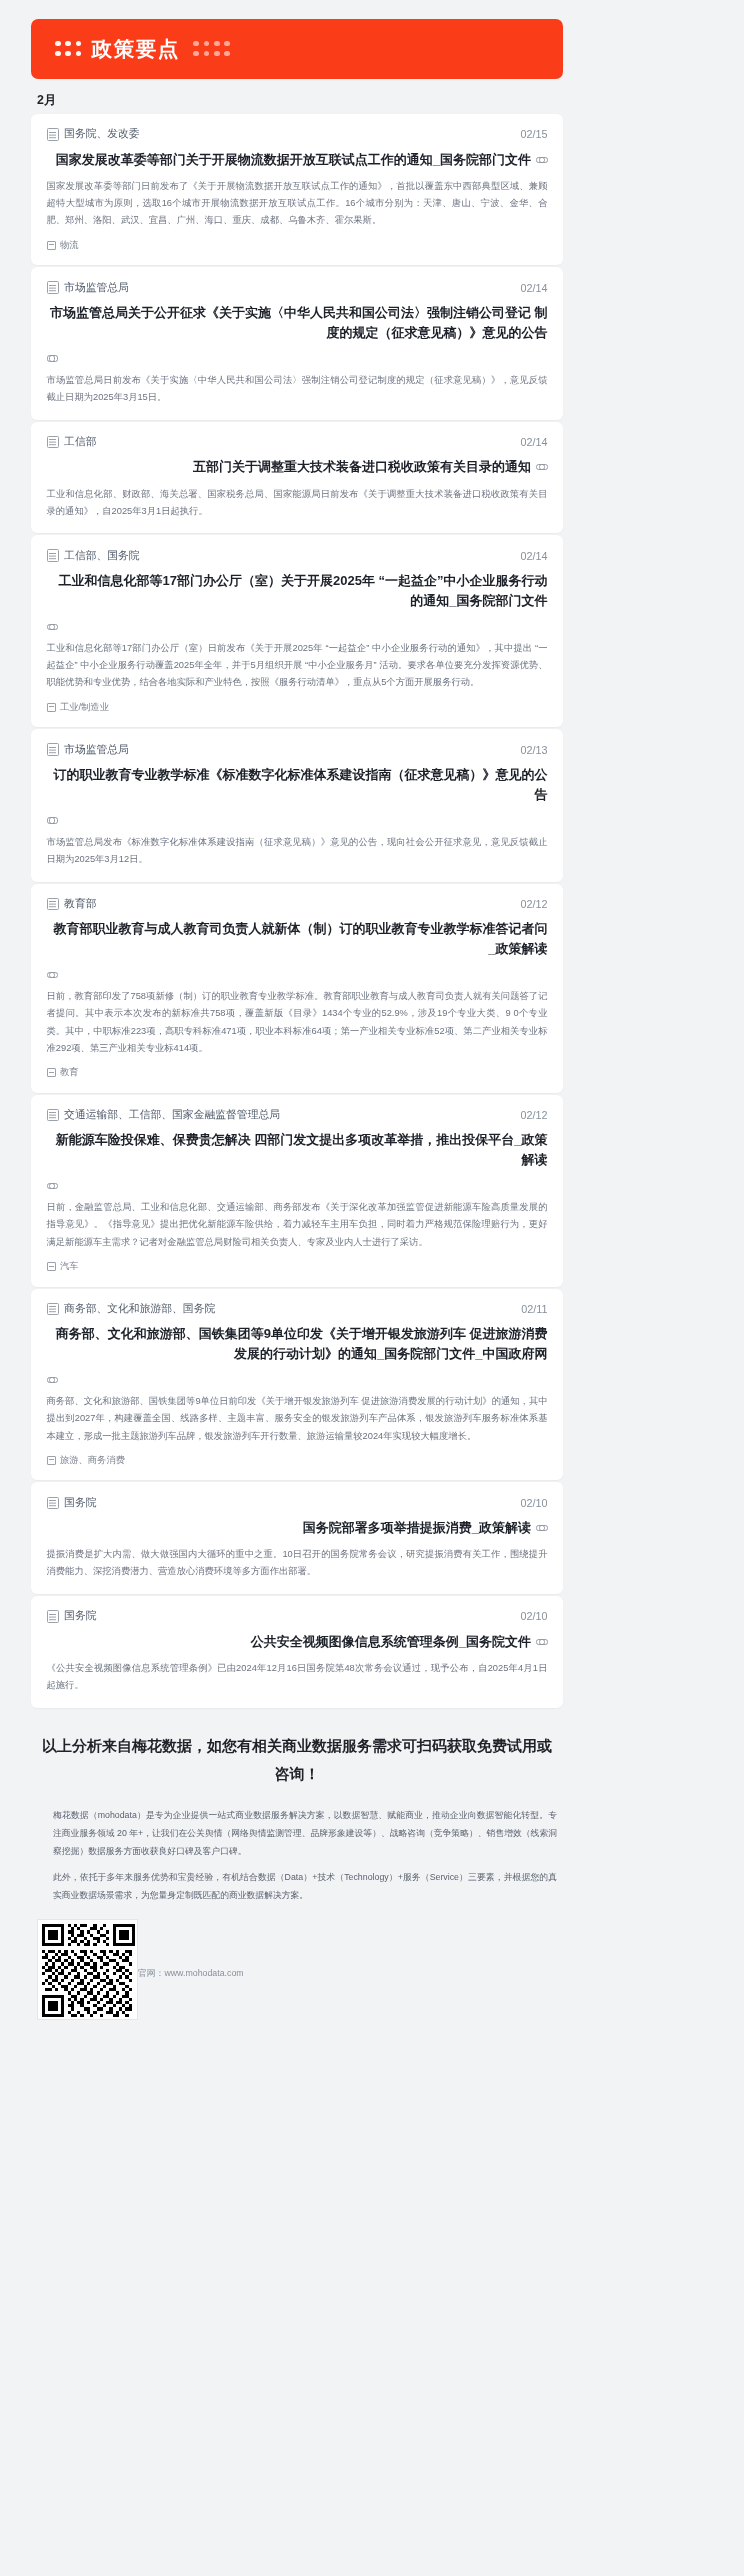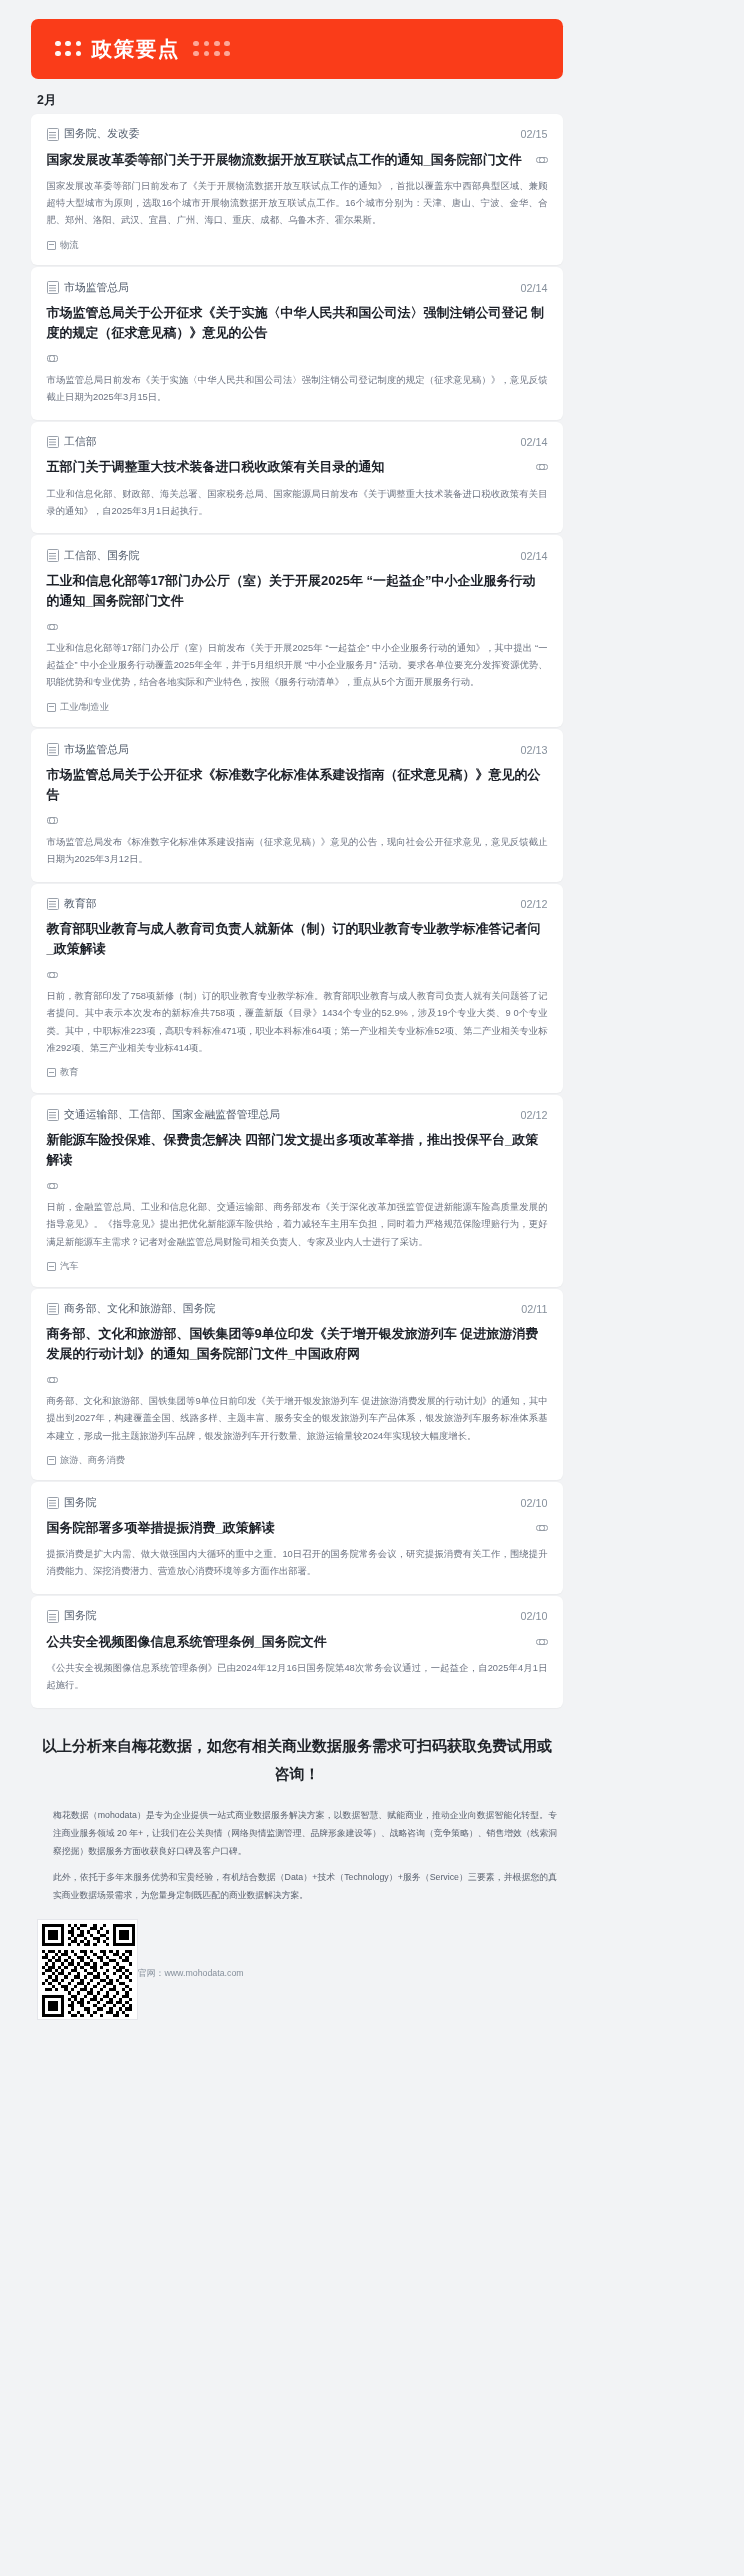--- a/index.html
+++ b/index.html
@@ -69,21 +69,21 @@
   }
   .gov-icon::before {
     content: ""; position: absolute; left: 1.5px; right: 1.5px; top: 2.6px; height: 1px;
     background: #9aa1ab; box-shadow: 0 2.6px 0 #9aa1ab, 0 5.2px 0 #9aa1ab;
   }
   .date { font-size: 10.8px; color: #86909c; }
   .card-title {
     font-size: 13px; line-height: 1.55; font-weight: bold; color: #1d2129;
     display: flex; align-items: flex-start; gap: 5.2px; flex-wrap: wrap;
   }
-  .card-title .t { flex: 1 1 auto; }
+  .card-title .t { flex: 1 1 auto; text-align: right; }
   .link-ico {
     display: inline-block; width: 11.3px; height: 11.3px; flex: 0 0 11.3px;
     margin-top: 4.1px; position: relative; opacity: .6;
   }
   .link-ico::before, .link-ico::after {
     content: ""; position: absolute; width: 6.7px; height: 4.1px;
     border: 1px solid #4e5969; border-radius: 2.6px;
   }
   .link-ico::before { left: 0; top: 3.1px; }
   .link-ico::after  { right: 0; top: 3.1px; }
@@ -232,21 +232,21 @@
 
     <div class="card">
       <div class="card-head">
         <div class="src">
           <span class="gov-icon"></span>
           <span>市场监管总局</span>
         </div>
         <div class="date">02/13</div>
       </div>
       <div class="card-title">
-        <span class="t">市场监管总局关于公开征求《标准数字化标准体系建设指南（征求意见稿）》意见的公告</span>
+        <span class="t">订的职业教育专业教学标准《标准数字化标准体系建设指南（征求意见稿）》意见的公告</span>
         <span class="link-ico"></span>
       </div>
       <div class="card-body">市场监管总局发布《标准数字化标准体系建设指南（征求意见稿）》意见的公告，现向社会公开征求意见，意见反馈截止日期为2025年3月12日。</div>
     </div>
 
     <div class="card">
       <div class="card-head">
         <div class="src">
           <span class="gov-icon"></span>
           <span>教育部</span>
@@ -328,21 +328,21 @@
         <div class="src">
           <span class="gov-icon"></span>
           <span>国务院</span>
         </div>
         <div class="date">02/10</div>
       </div>
       <div class="card-title">
         <span class="t">公共安全视频图像信息系统管理条例_国务院文件</span>
         <span class="link-ico"></span>
       </div>
-      <div class="card-body">《公共安全视频图像信息系统管理条例》已由2024年12月16日国务院第48次常务会议通过，一起益企，自2025年4月1日起施行。</div>
+      <div class="card-body">《公共安全视频图像信息系统管理条例》已由2024年12月16日国务院第48次常务会议通过，现予公布，自2025年4月1日起施行。</div>
     </div>
 
   </div>
 
   <div class="footer">
     <div class="footer-cta">以上分析来自梅花数据，如您有相关商业数据服务需求可扫码获取免费试用或咨询！</div>
     <div class="footer-p">梅花数据（mohodata）是专为企业提供一站式商业数据服务解决方案，以数据智慧、赋能商业，推动企业向数据智能化转型。专注商业服务领域 20 年+，让我们在公关舆情（网络舆情监测管理、品牌形象建设等）、战略咨询（竞争策略）、销售增效（线索洞察挖掘）数据服务方面收获良好口碑及客户口碑。</div>
     <div class="footer-p">此外，依托于多年来服务优势和宝贵经验，有机结合数据（Data）+技术（Technology）+服务（Service）三要素，并根据您的真实商业数据场景需求，为您量身定制既匹配的商业数据解决方案。</div>
 
     <div class="qr-wrap">

